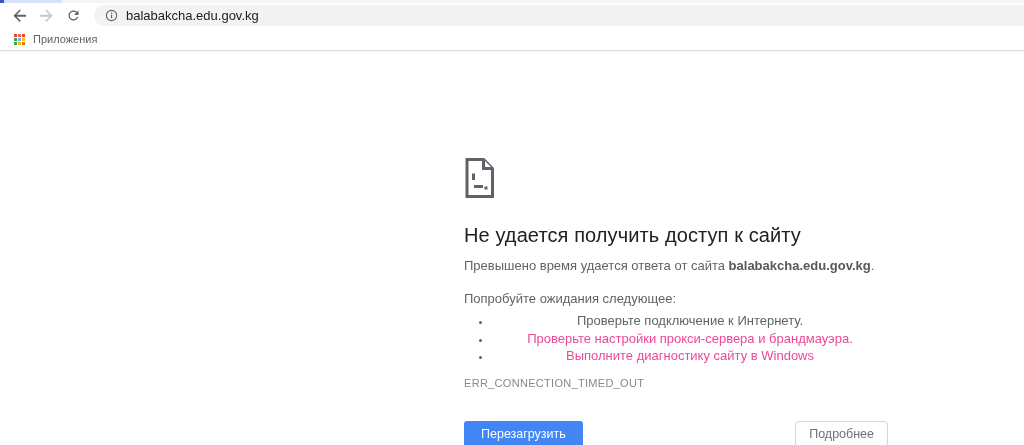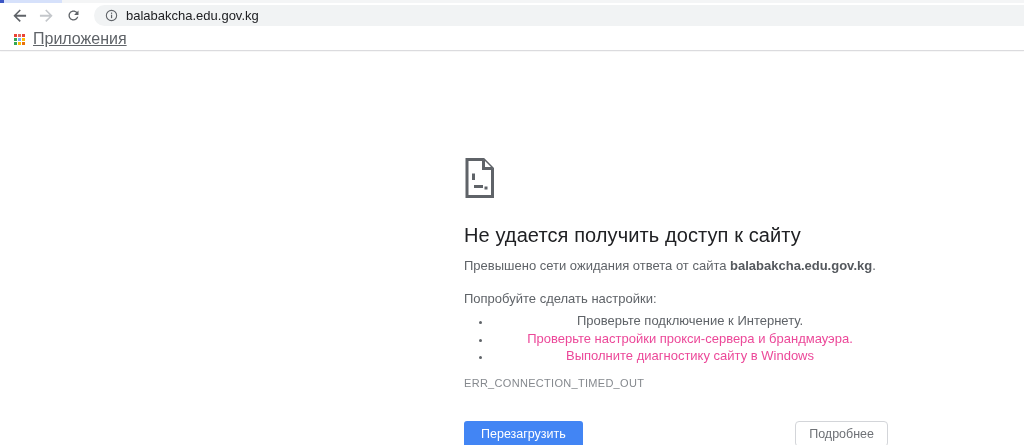--- a/index.html
+++ b/index.html
@@ -33,21 +33,21 @@
 
   
   .bookmarks {
     height: 23px; display: flex; align-items: center; padding-left: 10px; background: #fff;
     border-bottom: 1px solid #dbdbde;
     box-shadow: 0 1px 2px rgba(0,0,0,0.05);
   }
   .bookmark { display: flex; align-items: center; gap: 8px; cursor: pointer; padding: 2px 4px; }
   .apps-icon { display: grid; grid-template-columns: repeat(3, 3px); grid-auto-rows: 3px; gap: 1px; }
   .apps-icon span { display: block; width: 3px; height: 3px; }
-  .bm-label { font-size: 16px; color: #5f6368; text-decoration: underline; }
+  .bm-label { font-size: 11px; color: #5f6368; }
 
   
   .content { position: absolute; top: 52px; left: 0; right: 0; bottom: 0; background: #fff; }
   .err-wrap { position: absolute; left: 464px; top: 106px; width: 424px; }
 
   .sad-icon { width: 30px; height: 40px; }
 
   h1.err-title {
     margin: 26px 0 0 0;
     font-size: 20px; font-weight: 400; color: #202124; letter-spacing: 0.1px;
@@ -137,23 +137,23 @@
           <path d="M3 1.5 H19.5 L28.5 10.5 V38.5 H3 Z" fill="none" stroke="#5f6368" stroke-width="3"></path>
           <path d="M19.5 1.5 V10.5 H28.5" fill="#fff" stroke="#5f6368" stroke-width="3"></path>
           <rect x="8" y="15.5" width="3" height="6.5" fill="#5f6368"></rect>
           <rect x="10" y="27" width="9" height="3" fill="#5f6368"></rect>
           <rect x="20.5" y="28.5" width="3" height="3" fill="#5f6368"></rect>
         </svg>
       </div>
 
       <h1 class="err-title">Не удается получить доступ к сайту</h1>
 
-      <p class="desc"><span>Превышено сети ожидания ответа от сайта </span><b>balabakcha.edu.gov.kg</b><span>.</span></p>
+      <p class="desc"><span>Превышено время удается ответа от сайта </span><b>balabakcha.edu.gov.kg</b><span>.</span></p>
 
-      <p class="sugg-title">Попробуйте сделать настройки:</p>
+      <p class="sugg-title">Попробуйте ожидания следующее:</p>
 
       <ul class="sugg-list">
         <li><span>Проверьте подключение к Интернету.</span></li>
         <li><a class="link">Проверьте настройки прокси-сервера и брандмауэра.</a></li>
         <li><a class="link">Выполните диагностику сайту в Windows</a></li>
       </ul>
 
       <div class="err-code">ERR_CONNECTION_TIMED_OUT</div>
 
       <div class="btn-row">

